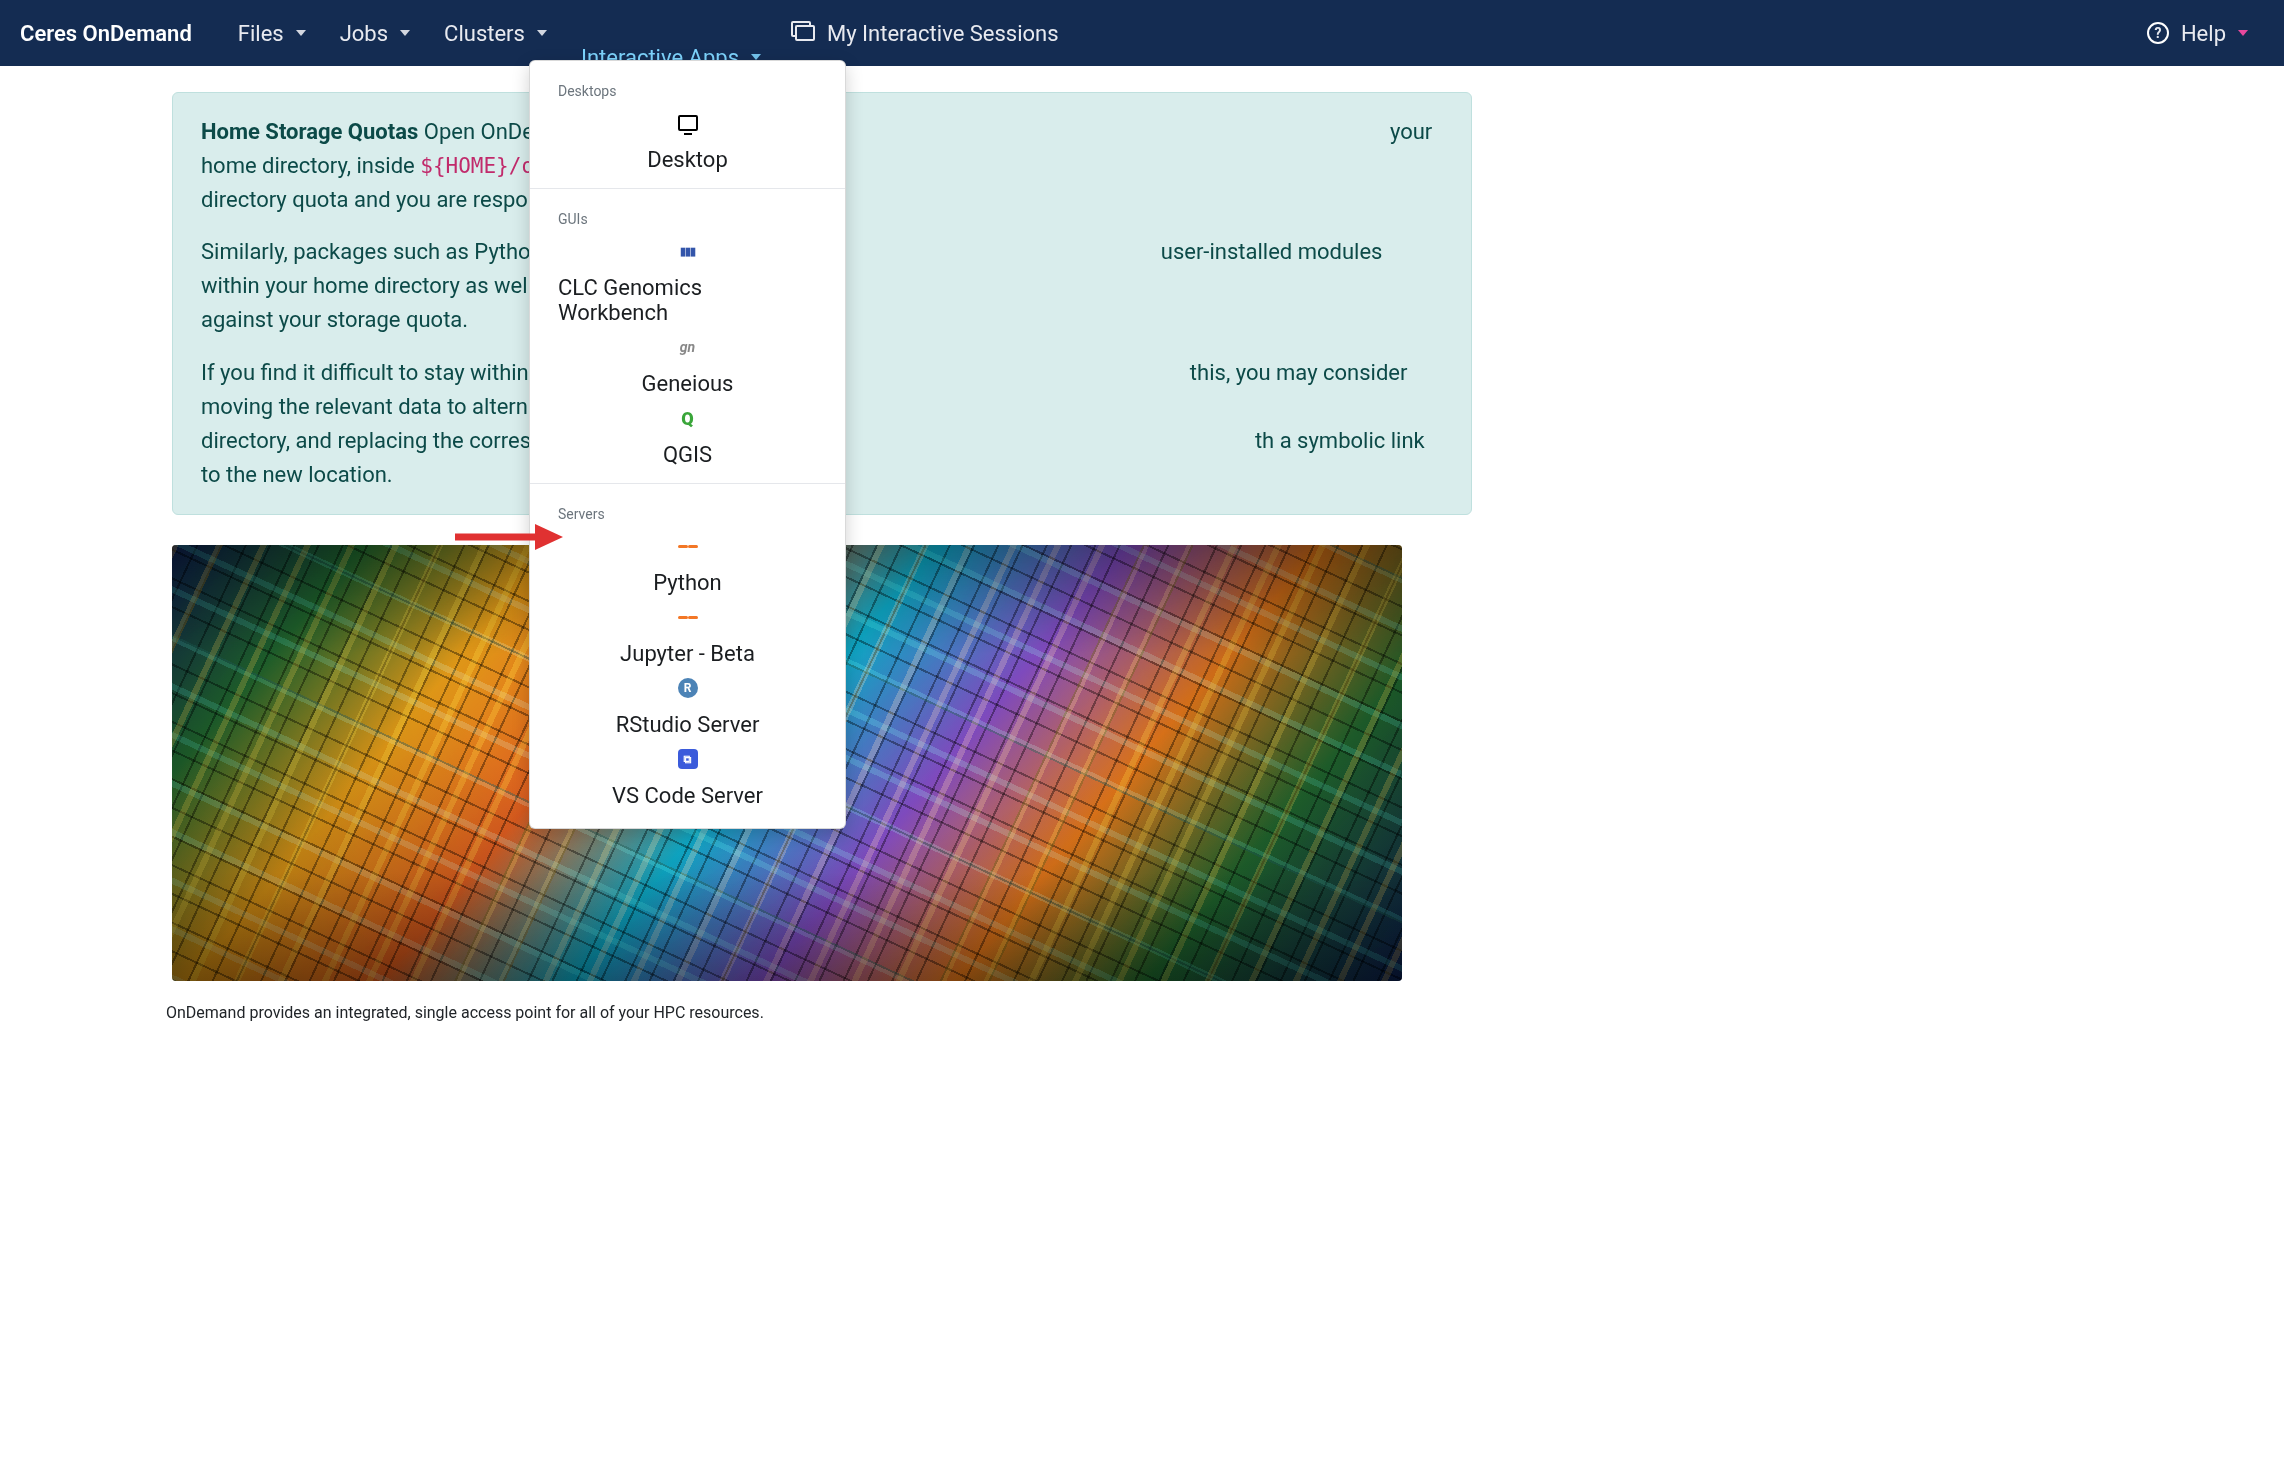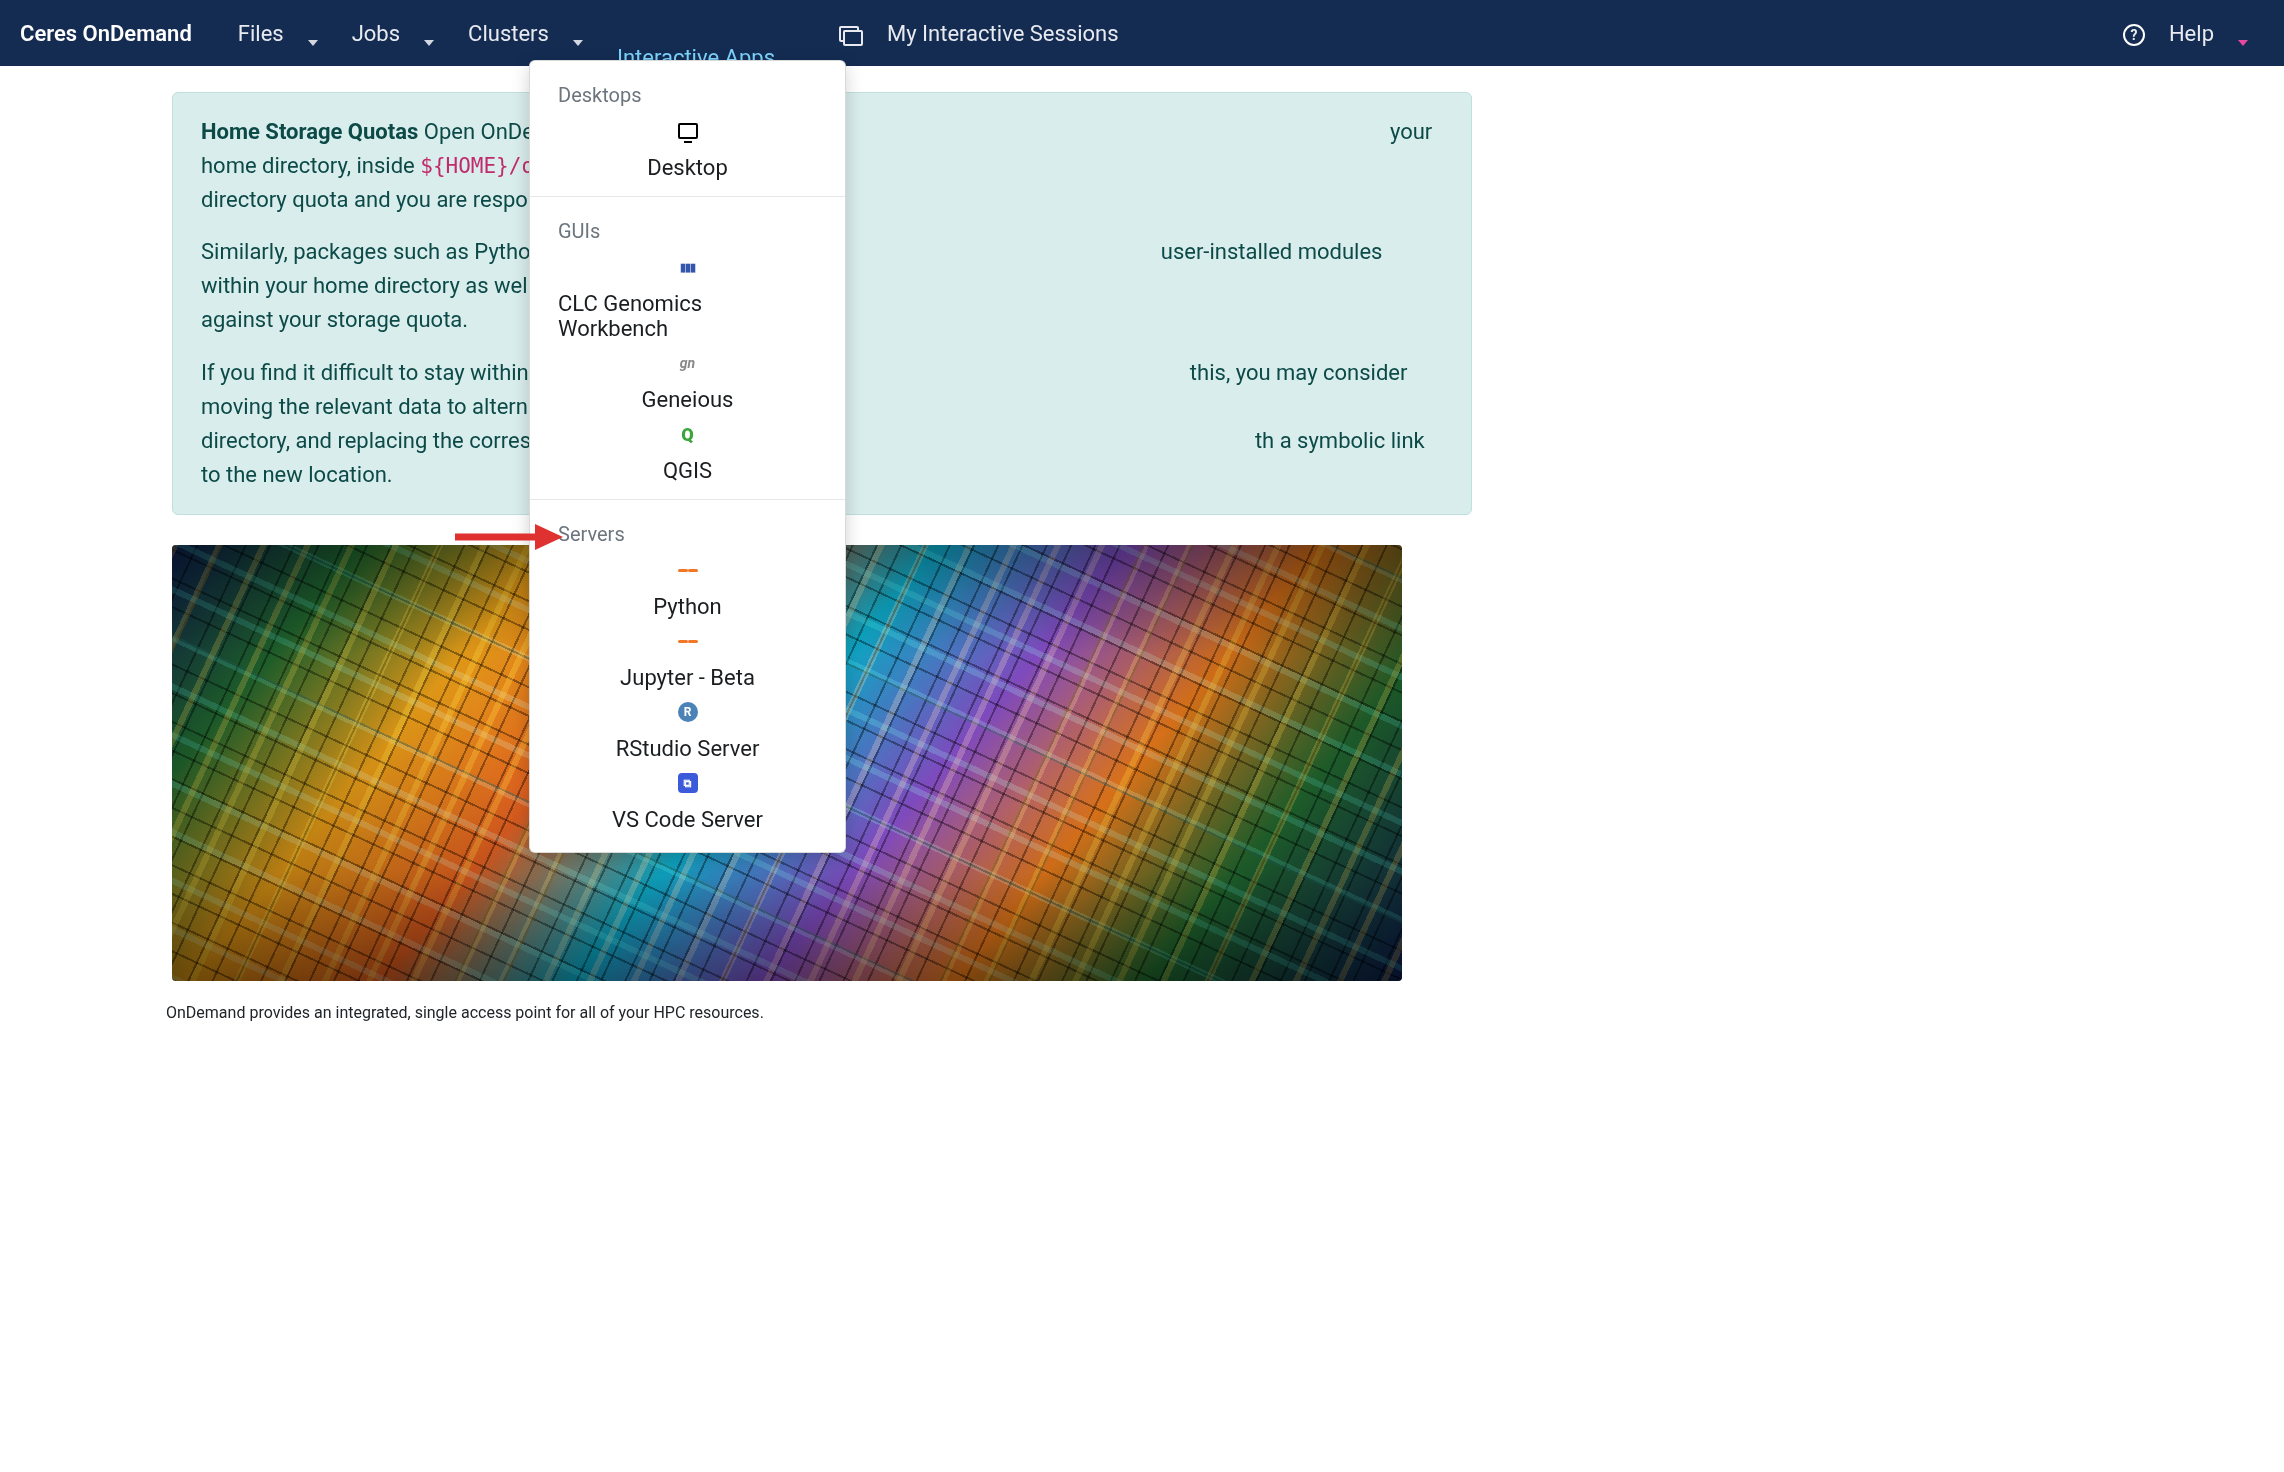--- a/index.html
+++ b/index.html
@@ -22,22 +22,22 @@
     }
     .navbar .nav-links {
       display: flex;
       align-items: center;
       gap: 2px;
       flex: 1;
     }
     .nav-item {
       padding: 8px 16px;
       display: flex;
-      align-items: flex-end;
-      gap: 24px;
+      align-items: center;
+      gap: 12px;
       cursor: pointer;
       color: #e8eaf0;
       white-space: nowrap;
     }
     .nav-item.active { color: #7dd3fc; margin-top: 48px; }
     .caret {
       width: 0; height: 0;
       border-left: 5px solid transparent;
       border-right: 5px solid transparent;
       border-top: 6px solid currentColor;
@@ -68,21 +68,21 @@
       background:#fff;
       border: 1px solid rgba(0,0,0,.15);
       border-radius: 6px;
       box-shadow: 0 6px 18px rgba(0,0,0,.18);
       padding: 10px 0 14px;
       z-index: 100;
     }
     .dropdown-header {
       padding: 12px 28px 8px;
       color: #6c757d;
-      font-size: 20px;
+      font-size: 14px;
     }
     .dropdown-item {
       padding: 6px 28px;
       display: flex;
       align-items: center;
       gap: 14px;
       font-size: 22px;
       color: #1b1e21;
       cursor: pointer;
       flex-direction: column;

